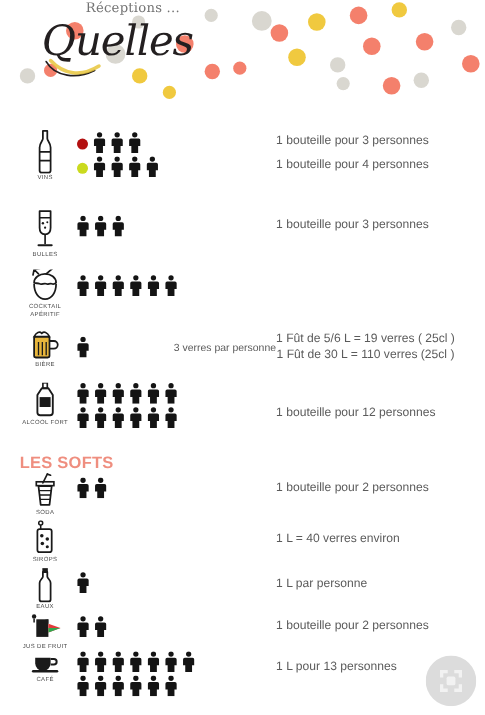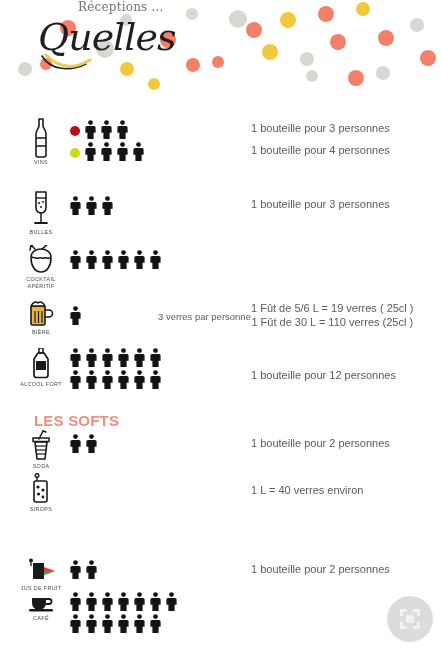--- a/index.html
+++ b/index.html
@@ -394,21 +394,21 @@
             </svg></span><span class="person"><svg width="11" height="19" viewBox="0 0 11 19">
               <circle cx="5.5" cy="2.6" r="2.4" fill="#141414"></circle>
               <path d="M2 6 h7 a1.6 1.6 0 0 1 1.6 1.6 v5.2 h-2 v6.2 h-6.2 v-6.2 h-2 V7.6 A1.6 1.6 0 0 1 2 6z" fill="#141414"></path>
             </svg></span></span>
       </div>
     <div class="text-cell" style="top:20px;">
       <span class="line">1 bouteille pour 12 personnes</span>
     </div>
   </div>
 
-  <div class="section-heading" style="top:412px;margin-left:16px;">LES SOFTS</div>
+  <div class="section-heading" style="top:412px;">LES SOFTS</div>
 
   <div class="drink-row" style="top:430px; height:46px;">
     <div class="icon-cell">
       <svg class="icon-art" width="22" height="32" viewBox="0 0 22 32">
         <path d="M9 9 L13 1" stroke="#1a1a1a" stroke-width="1.5" fill="none" stroke-linecap="round"></path>
         <path d="M13 1 L16 2" stroke="#1a1a1a" stroke-width="1.5" fill="none" stroke-linecap="round"></path>
         <rect x="3" y="8" width="16" height="3.5" fill="none" stroke="#1a1a1a" stroke-width="1.5"></rect>
         <path d="M5 12 L7 29 h8 l2 -17z" fill="none" stroke="#1a1a1a" stroke-width="1.6" stroke-linejoin="round"></path>
         <line x1="5.4" y1="16" x2="16.6" y2="16" stroke="#1a1a1a" stroke-width="1.2"></line>
         <line x1="5.8" y1="20" x2="16.2" y2="20" stroke="#1a1a1a" stroke-width="1.2"></line>
@@ -444,20 +444,38 @@
       <span class="icon-label">SIROPS</span>
     </div>
     <div class="people-cell" style="top:4px; width:80px;">
         <span class="people-line"></span>
       </div>
     <div class="text-cell" style="top:10px;">
       <span class="line">1 L = 40 verres environ</span>
     </div>
   </div>
 
+  <div class="drink-row" style="top:516px; height:46px;">
+    <div class="icon-cell">
+      <svg class="icon-art" width="20" height="32" viewBox="0 0 20 32">
+        <rect x="7.5" y="0.5" width="5" height="3.5" fill="#1a1a1a"></rect>
+        <path d="M8 4 v4 c0 2 -3 3 -3 6 v15 c0 1 0.8 1.8 1.8 1.8 h6.4 c1 0 1.8 -0.8 1.8 -1.8 V14 c0 -3 -3 -4 -3 -6 V4z" fill="none" stroke="#1a1a1a" stroke-width="1.6" stroke-linejoin="round"></path>
+      </svg>
+      <span class="icon-label">EAUX</span>
+    </div>
+    <div class="people-cell" style="top:4px; width:60px;">
+        <span class="people-line"><span class="person"><svg width="11" height="19" viewBox="0 0 11 19">
+              <circle cx="5.5" cy="2.6" r="2.4" fill="#141414"></circle>
+              <path d="M2 6 h7 a1.6 1.6 0 0 1 1.6 1.6 v5.2 h-2 v6.2 h-6.2 v-6.2 h-2 V7.6 A1.6 1.6 0 0 1 2 6z" fill="#141414"></path>
+            </svg></span></span>
+      </div>
+    <div class="text-cell" style="top:8px;">
+      <span class="line">1 L par personne</span>
+    </div>
+  </div>
 
   <div class="drink-row" style="top:558px; height:44px;">
     <div class="icon-cell">
       <svg class="icon-art" width="30" height="26" viewBox="0 0 30 26">
         <circle cx="5" cy="2.5" r="2" fill="#1a1a1a"></circle>
         <path d="M5 4.5 L5 8" stroke="#1a1a1a" stroke-width="1.4"></path>
         <rect x="7" y="5" width="11" height="16" fill="#1a1a1a"></rect>
         <path d="M18 9 L29 13 L18 17 z" fill="#e23b3b"></path>
         <path d="M18 13 L29 13 L18 17 z" fill="#2fa84f"></path>
         <path d="M12 6 L18 5 L18 9 L12 8z" fill="#1a1a1a"></path>
@@ -523,20 +541,23 @@
               <circle cx="5.5" cy="2.6" r="2.4" fill="#141414"></circle>
               <path d="M2 6 h7 a1.6 1.6 0 0 1 1.6 1.6 v5.2 h-2 v6.2 h-6.2 v-6.2 h-2 V7.6 A1.6 1.6 0 0 1 2 6z" fill="#141414"></path>
             </svg></span><span class="person"><svg width="11" height="19" viewBox="0 0 11 19">
               <circle cx="5.5" cy="2.6" r="2.4" fill="#141414"></circle>
               <path d="M2 6 h7 a1.6 1.6 0 0 1 1.6 1.6 v5.2 h-2 v6.2 h-6.2 v-6.2 h-2 V7.6 A1.6 1.6 0 0 1 2 6z" fill="#141414"></path>
             </svg></span><span class="person"><svg width="11" height="19" viewBox="0 0 11 19">
               <circle cx="5.5" cy="2.6" r="2.4" fill="#141414"></circle>
               <path d="M2 6 h7 a1.6 1.6 0 0 1 1.6 1.6 v5.2 h-2 v6.2 h-6.2 v-6.2 h-2 V7.6 A1.6 1.6 0 0 1 2 6z" fill="#141414"></path>
             </svg></span></span>
       </div>
+    <div class="text-cell" style="top:7px;">
+      <span class="line">1 L pour 13 personnes</span>
+    </div>
   </div>
 
   <svg id="watermark" viewBox="0 0 46 46">
     <circle cx="23" cy="23" r="23" fill="#dcdcdc"></circle>
     <path d="M13 13 h7 v3 h-4 v4 h-3z M33 13 h-7 v3 h4 v4 h3z M13 33 h7 v-3 h-4 v-4 h-3z M33 33 h-7 v-3 h4 v-4 h3z" fill="#f2f2f2"></path>
     <rect x="19" y="19" width="8" height="8" rx="1.5" fill="#f2f2f2"></rect>
   </svg>
 
 </div>
 

